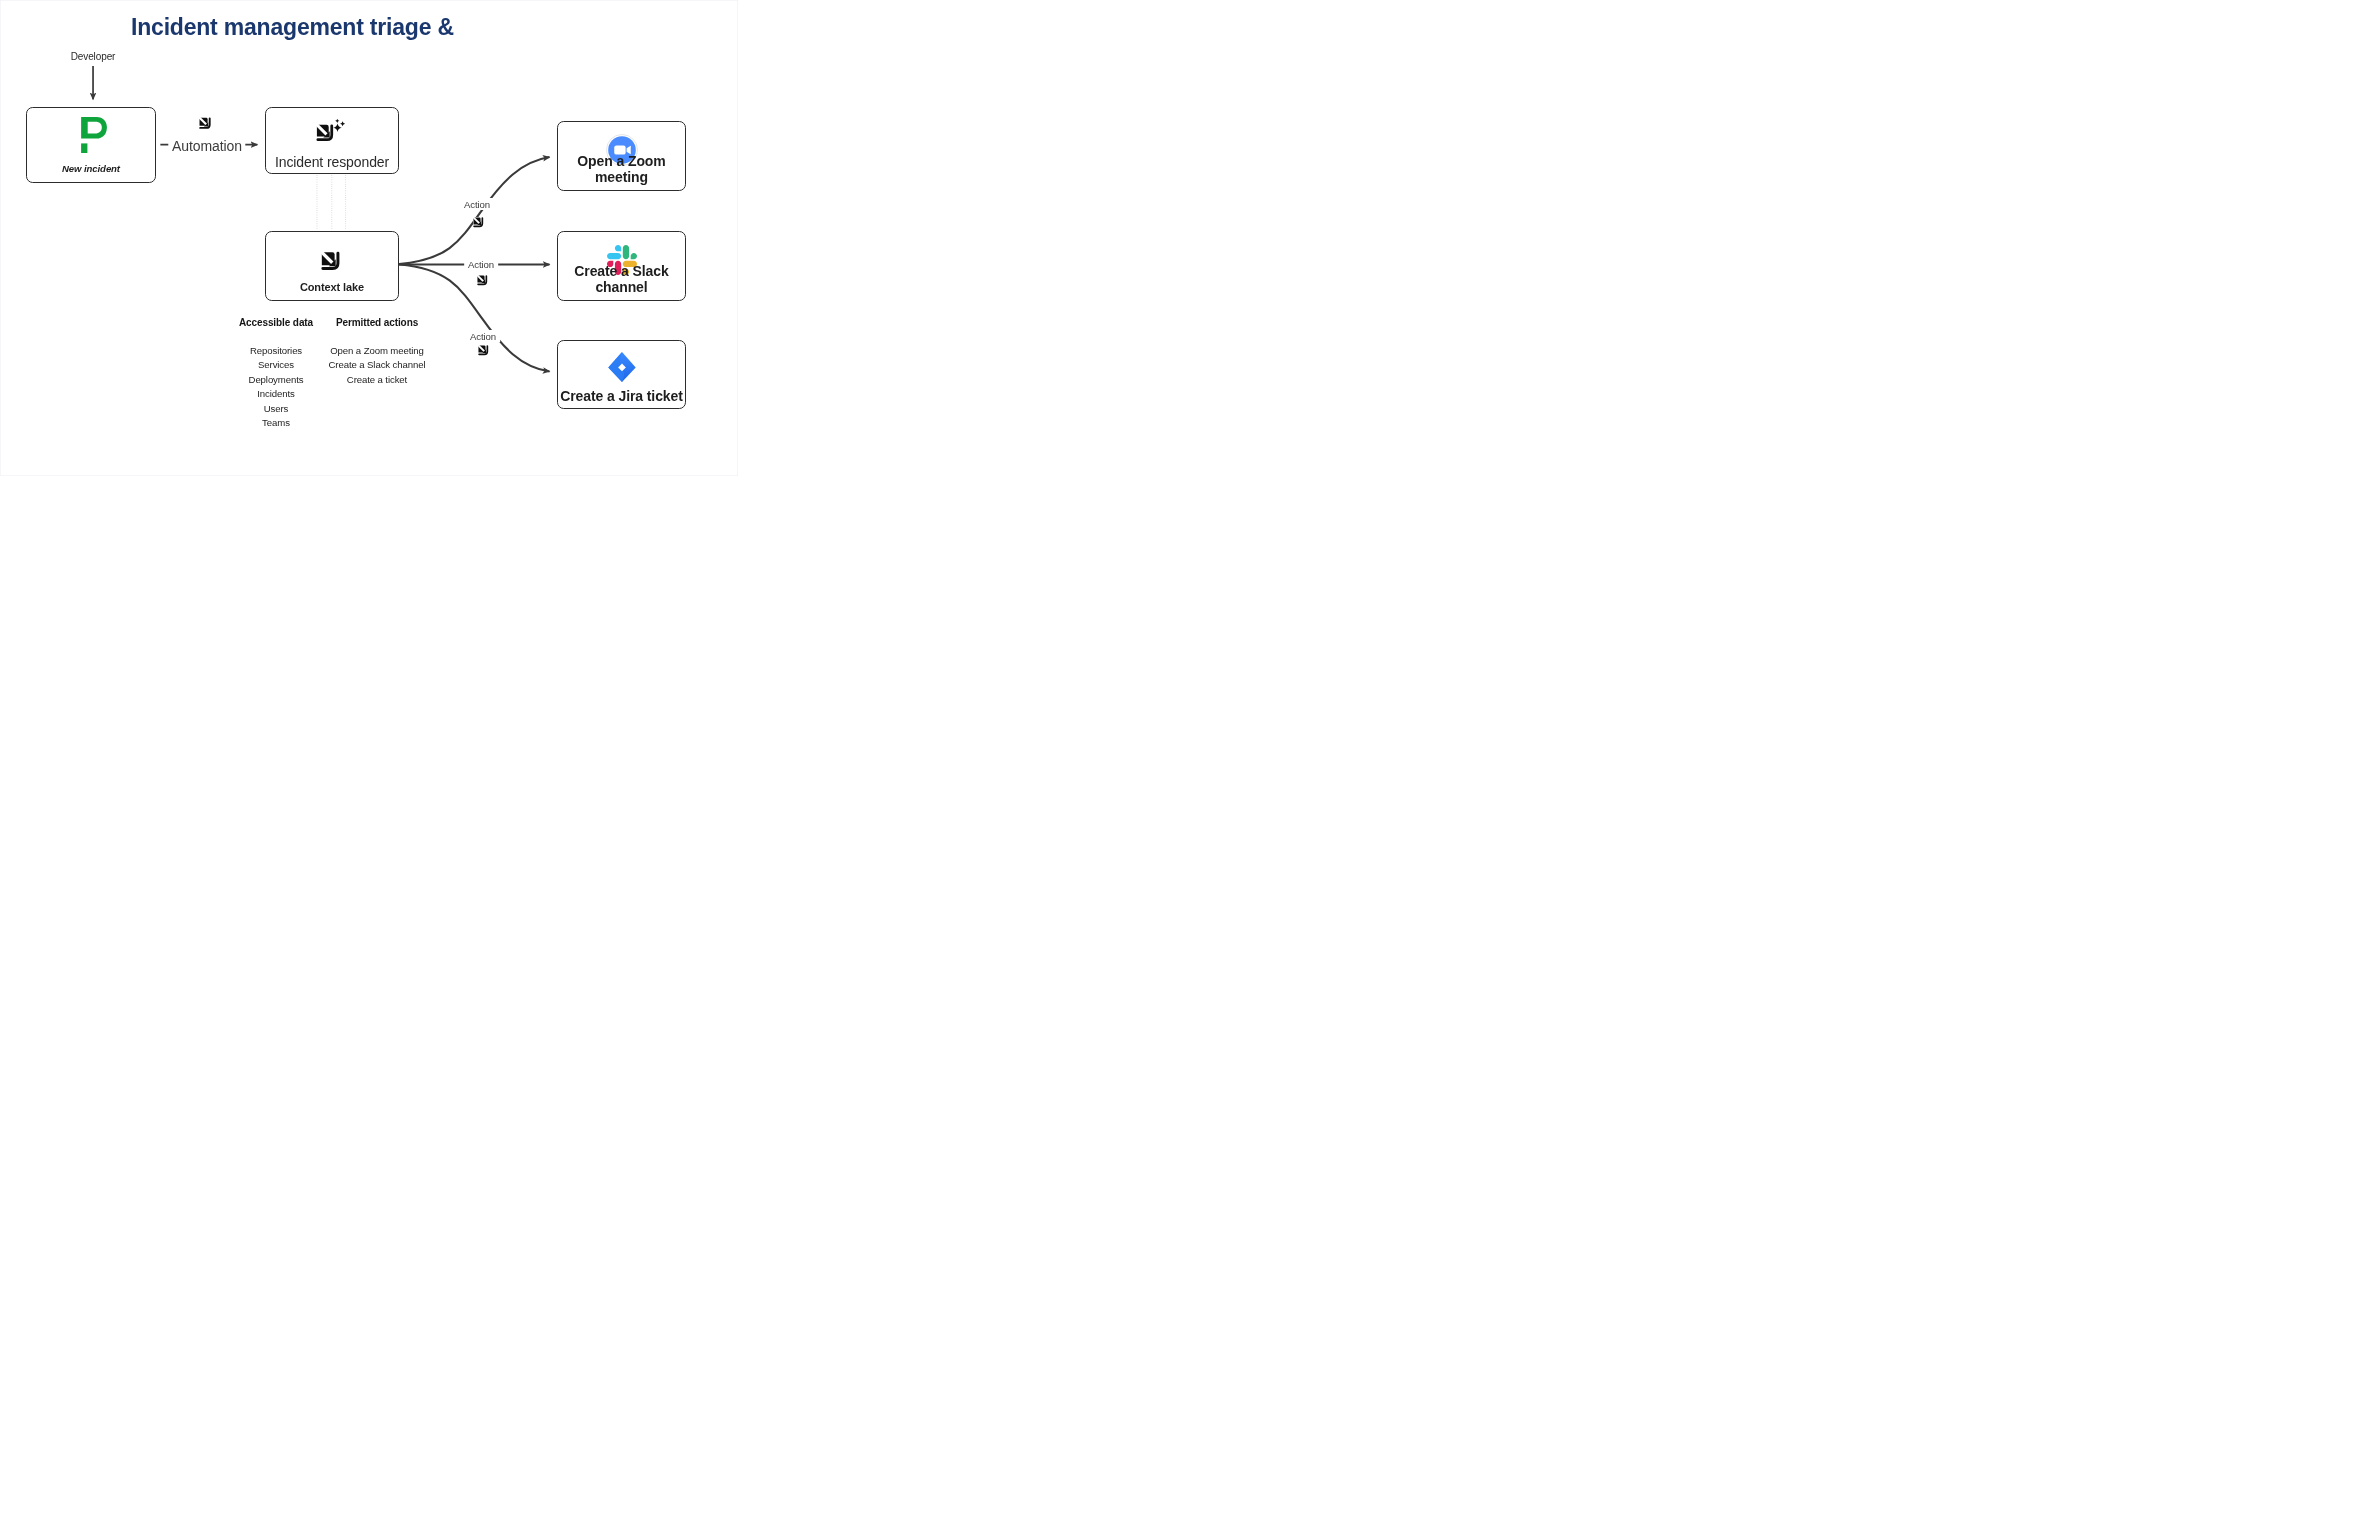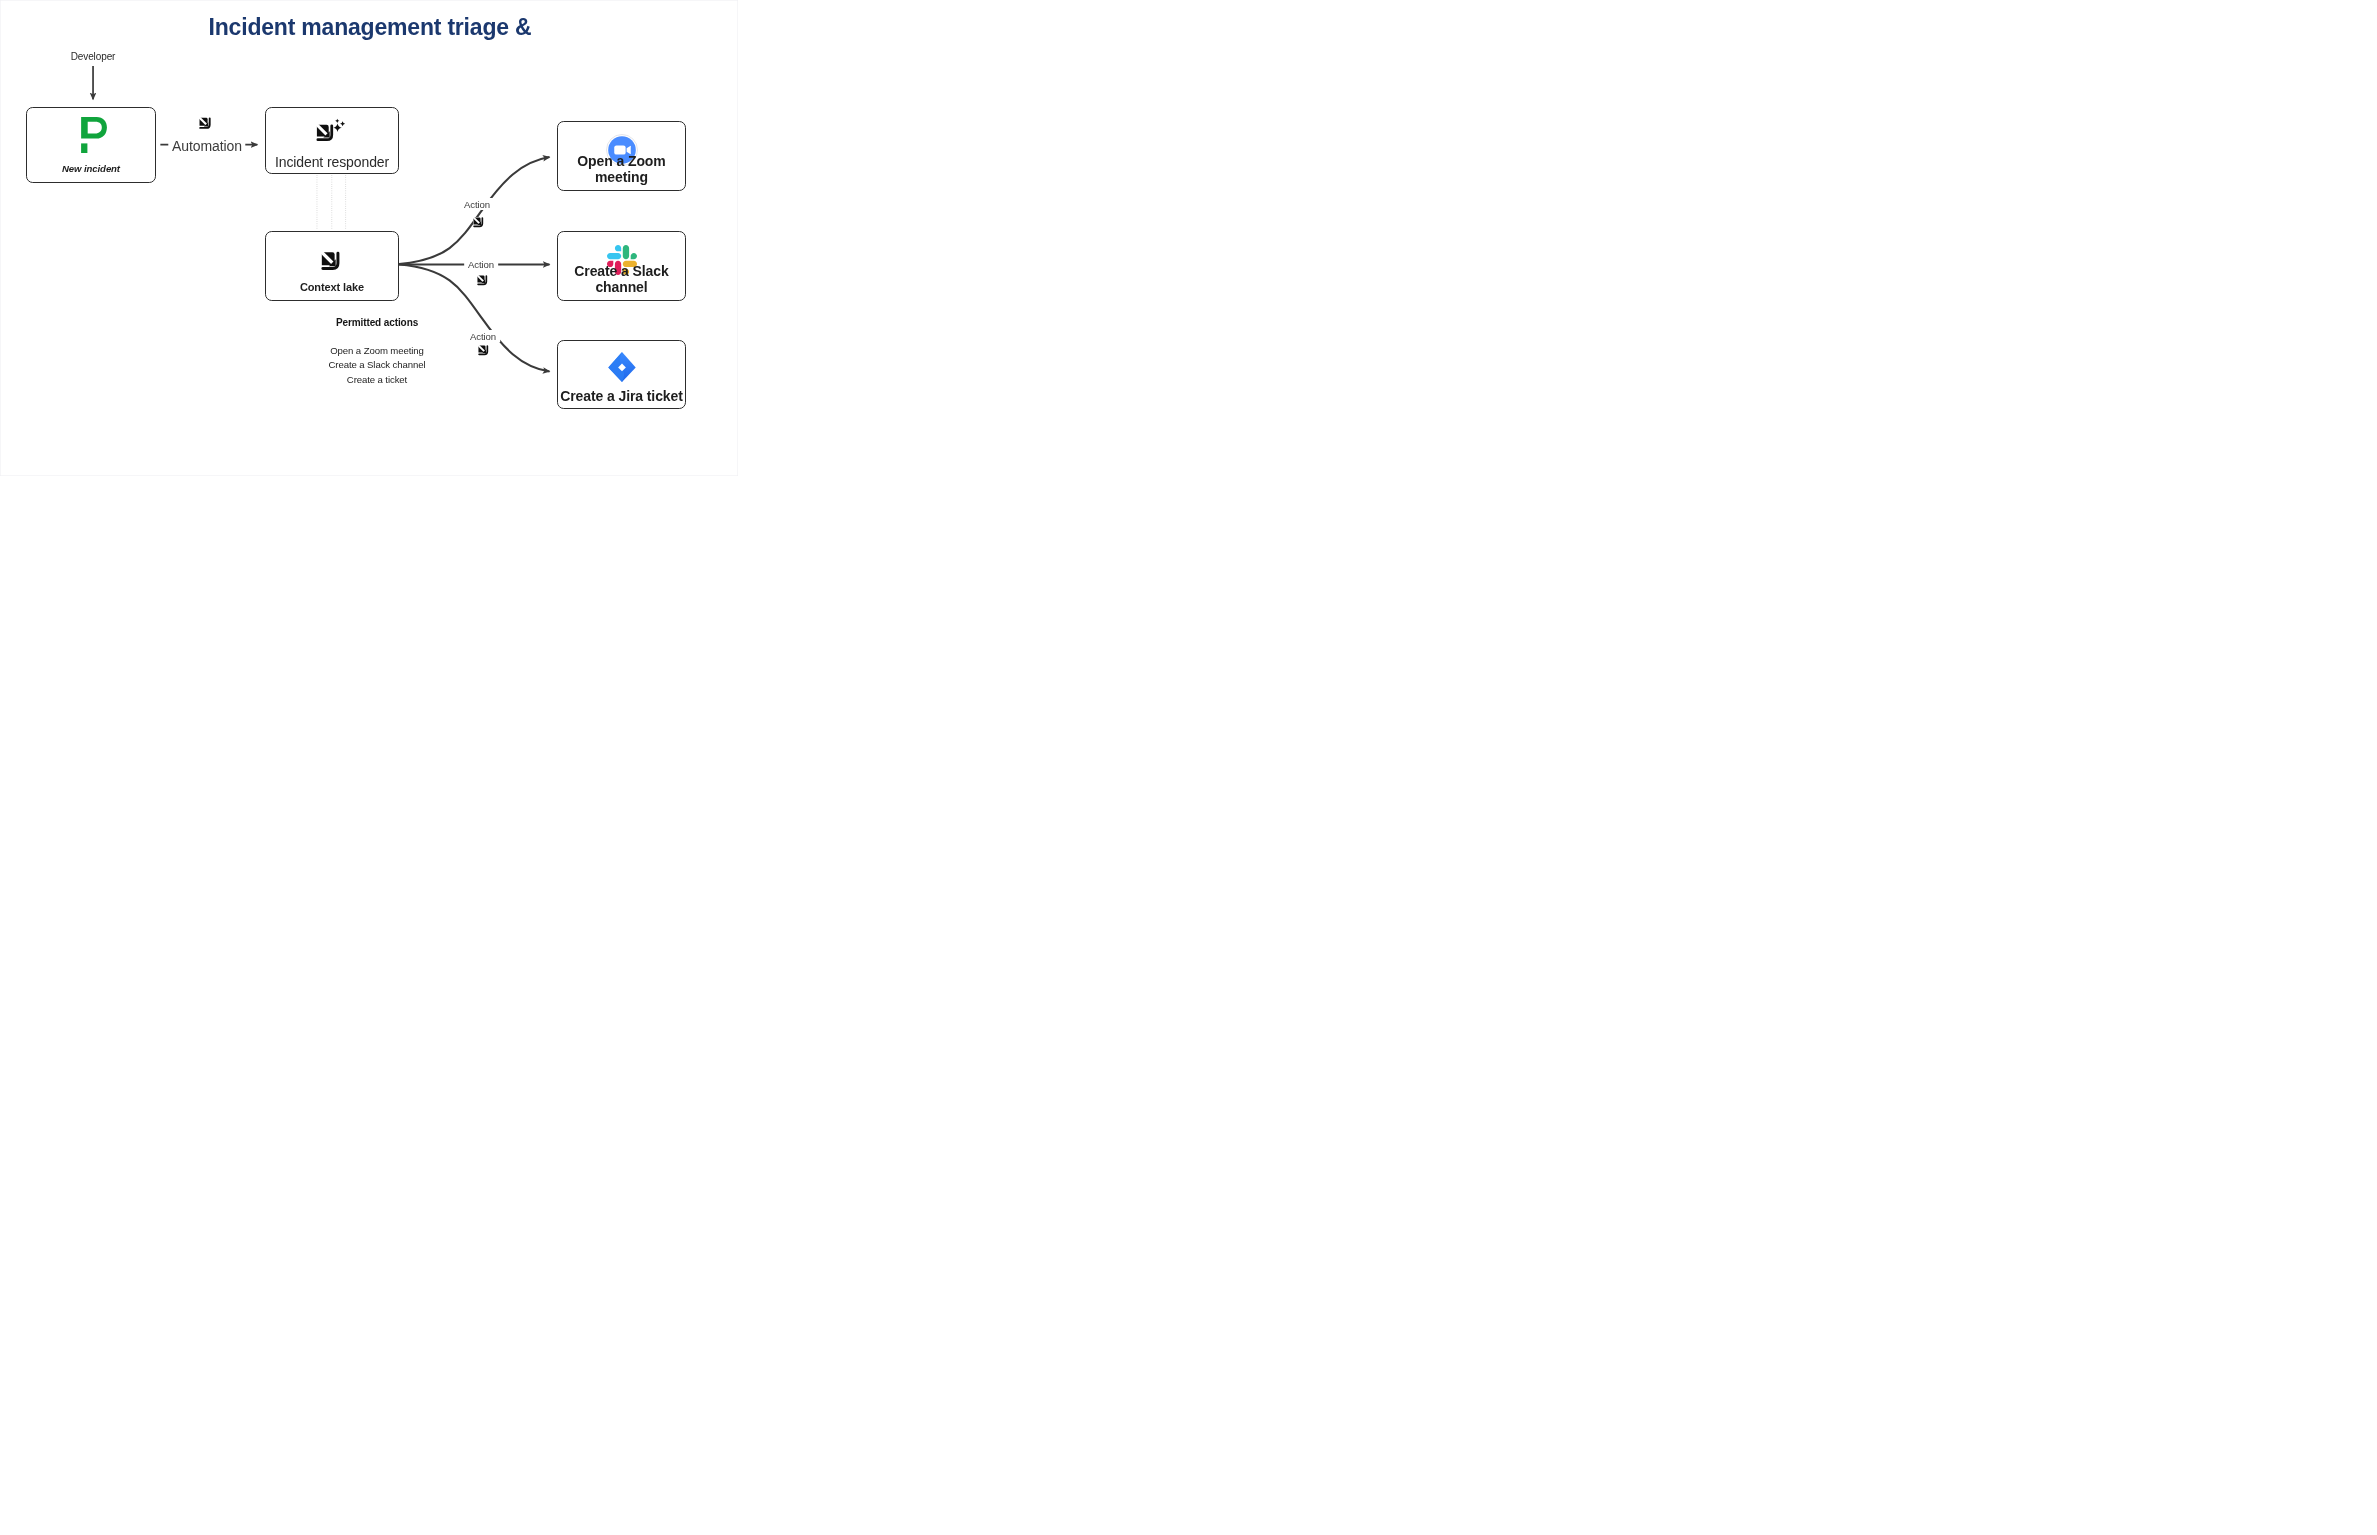--- a/index.html
+++ b/index.html
@@ -8,21 +8,21 @@
     --pd-green:#10a43c; --zoom-blue:#4a8cff; --icon-black:#0f0f0f;
     --slack-blue:#36c5f0; --slack-green:#2eb67d; --slack-red:#e01e5a; --slack-yellow:#ecb22e;
   }
   *{margin:0;padding:0;box-sizing:border-box;}
   html,body{background:#fff;}
   body{font-family:"Liberation Sans","DejaVu Sans",sans-serif;color:var(--text-dark);}
   .canvas{position:relative;width:738px;height:476px;background:#fff;overflow:hidden;
           box-shadow:inset 0 0 0 0.5px #eeeef2;}
   .connectors{position:absolute;left:0;top:0;width:738px;height:476px;z-index:1;}
   .title{position:absolute;left:370px;top:10.5px;transform:translateX(-50%);
-         width:478px;text-align:center;font-size:23px;font-weight:bold;
+         width:478px;font-size:23px;font-weight:bold;
          line-height:33px;color:var(--title-navy);letter-spacing:-0.2px;z-index:2;}
   .node{position:absolute;background:#fff;border:0.7px solid var(--box-border);
         border-radius:6.7px;z-index:2;}
   .node-label{position:absolute;left:0;right:0;text-align:center;font-size:14px;
               font-weight:bold;color:var(--text-dark);letter-spacing:-0.1px;}
   .icon{position:absolute;line-height:0;}
   .float-label{position:absolute;transform:translate(-50%,-50%);font-size:9.6px;
                color:var(--label-gray);background:#fff;padding:0.5px 3.8px;white-space:nowrap;
                z-index:3;letter-spacing:-0.1px;}
   .plain-label{position:absolute;transform:translateX(-50%);font-size:10px;
@@ -186,20 +186,31 @@
 
   <div class="node" style="left:557px;top:340px;width:129px;height:69px;">
     <div class="icon" style="left:49px;top:10px;width:30px;height:32px;">
       <svg class="glyph" viewBox="0 0 64 70">
           <use href="#sym-jira"></use>
         </svg>
     </div>
     <div class="node-label" style="bottom:4.3px;">Create a Jira ticket</div>
   </div>
 
+  <div class="list-block" style="left:190px;top:317px;">
+    <div class="list-header">Accessible data</div>
+    <div class="list-items">
+      <div>Repositories</div>
+      <div>Services</div>
+      <div>Deployments</div>
+      <div>Incidents</div>
+      <div>Users</div>
+      <div>Teams</div>
+    </div>
+  </div>
 
   <div class="list-block" style="left:291px;top:317px;">
     <div class="list-header">Permitted actions</div>
     <div class="list-items">
       <div>Open a Zoom meeting</div>
       <div>Create a Slack channel</div>
       <div>Create a ticket</div>
     </div>
   </div>
 

